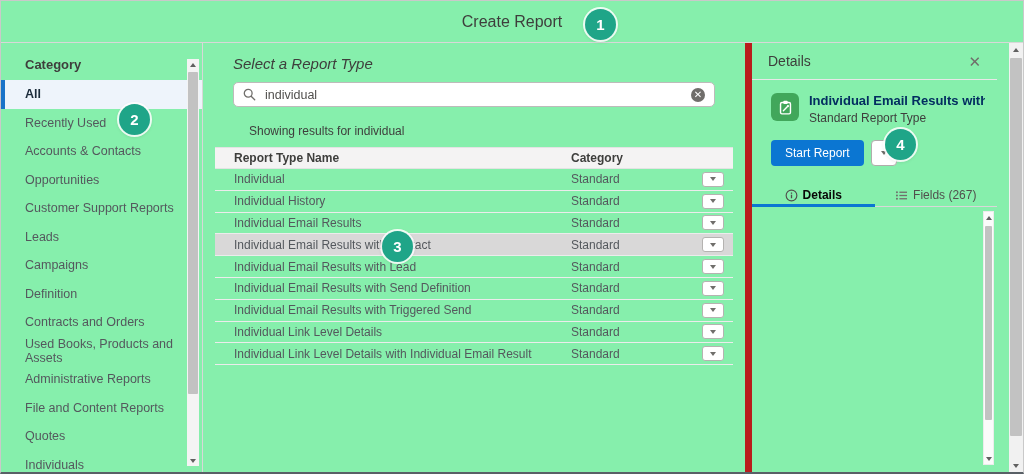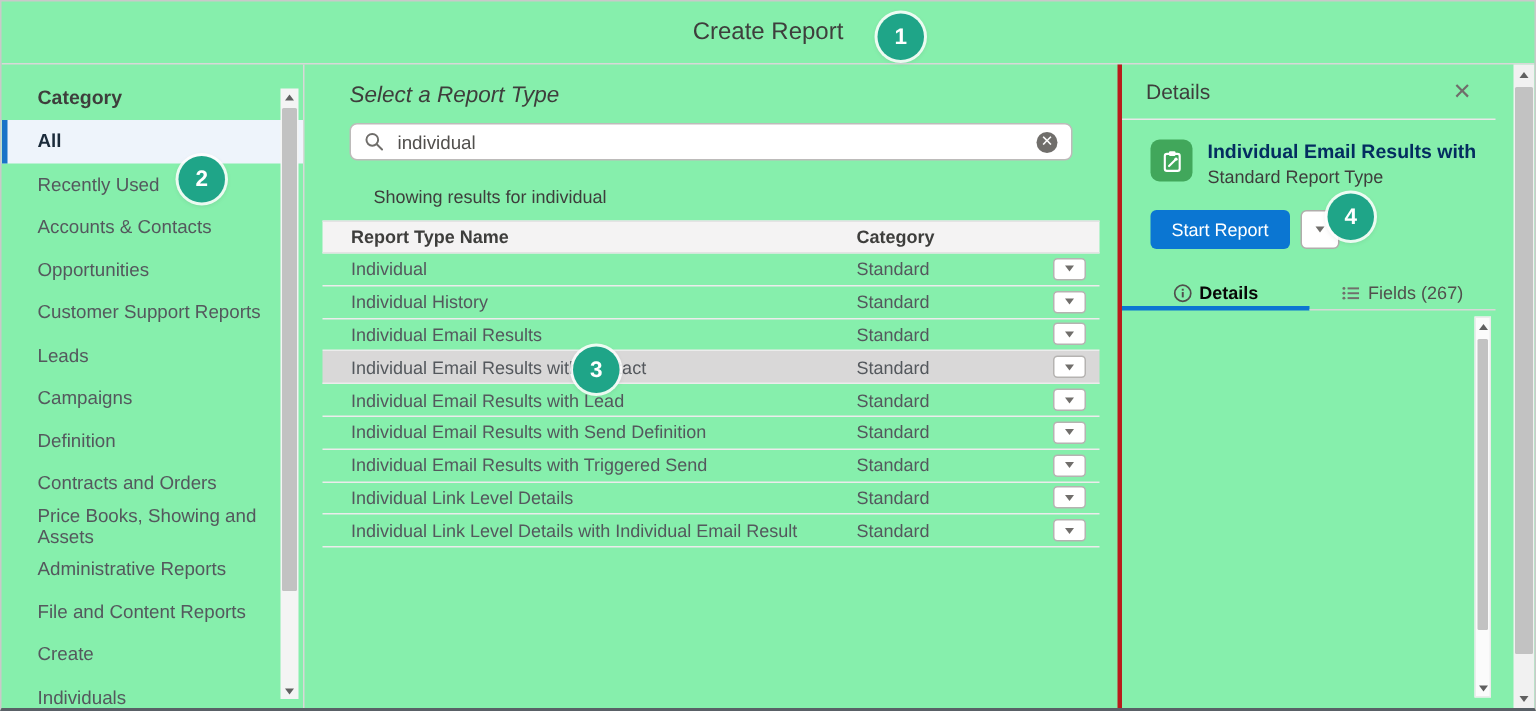--- a/index.html
+++ b/index.html
@@ -37,21 +37,21 @@
   .results-text { margin:17px 34px 0; font-size:12px; color:#3e3e3c; }
   .table { margin-top:9px; }
   .thead { height:22px; background:#f4f3f3; border-top:1px solid #e3e3e3; border-bottom:1px solid #e3e3e3; display:flex; align-items:center; font-size:12px; font-weight:bold; color:#3e3e3c; }
   .col-name { flex:0 0 356px; padding-left:19px; }
   .col-cat { flex:1; }
   .trow { height:21.8px; border-bottom:1px solid #ececec; display:flex; align-items:center; font-size:12px; color:#54585d; cursor:pointer; }
   .trow.highlighted { background:#d9d8d8; }
   .row-dd { width:22px; height:15px; border:1px solid #b5b3b1; border-radius:3px; background:#fff; display:flex; align-items:center; justify-content:center; margin-right:9px; flex:none; cursor:pointer; padding:0; }
   .caret { width:0;height:0;border-left:3.5px solid transparent;border-right:3.5px solid transparent;border-top:4px solid #706e6b; }
   
-  .dpanel { width:252px; border-left:3px solid #b91c1c; position:relative; flex:none; }
+  .dpanel { width:252px; border-left:7px solid #b91c1c; position:relative; flex:none; }
   .dp-header { height:37px; display:flex; align-items:center; justify-content:space-between; padding:0 16px; border-bottom:1px solid #e8e8e8; }
   .dp-title { font-size:14px; color:#3e3e3c; }
   .dp-close { font-size:15px; color:#706e6b; cursor:pointer; background:none; border:none; padding:0; line-height:1; }
   .dp-content { padding:13px 0 0 19px; }
   .dp-report { display:flex; align-items:flex-start; padding-right:12px; }
   .dp-icon { width:28px; height:28px; border-radius:6px; background:#41a75b; display:flex; align-items:center; justify-content:center; flex:none; }
   .dp-titles { margin-left:10px; min-width:0; }
   .dp-report-name { font-weight:bold; font-size:13px; color:#032d60; white-space:nowrap; overflow:hidden; }
   .dp-report-type { font-size:12px; color:#3e3e3c; margin-top:3px; }
   .dp-buttons { margin-top:15px; display:flex; gap:7px; }
@@ -110,30 +110,30 @@
       <div class="sb-item">
           <span>Campaigns</span>
         </div>
       <div class="sb-item">
           <span>Definition</span>
         </div>
       <div class="sb-item">
           <span>Contracts and Orders</span>
         </div>
       <div class="sb-item">
-          <span>Price Books, Showing and Assets</span>
+          <span>Used Books, Products and Assets</span>
         </div>
       <div class="sb-item">
           <span>Administrative Reports</span>
         </div>
       <div class="sb-item">
           <span>File and Content Reports</span>
         </div>
       <div class="sb-item">
-          <span>Create</span>
+          <span>Quotes</span>
         </div>
       <div class="sb-item">
           <span>Individuals</span>
         </div>
       <div class="vscroll sb-scroll">
         <div class="vs-arrow up">
             <span class="tri-up"></span>
           </div>
         <div class="vs-thumb"></div>
         <div class="vs-arrow down">

